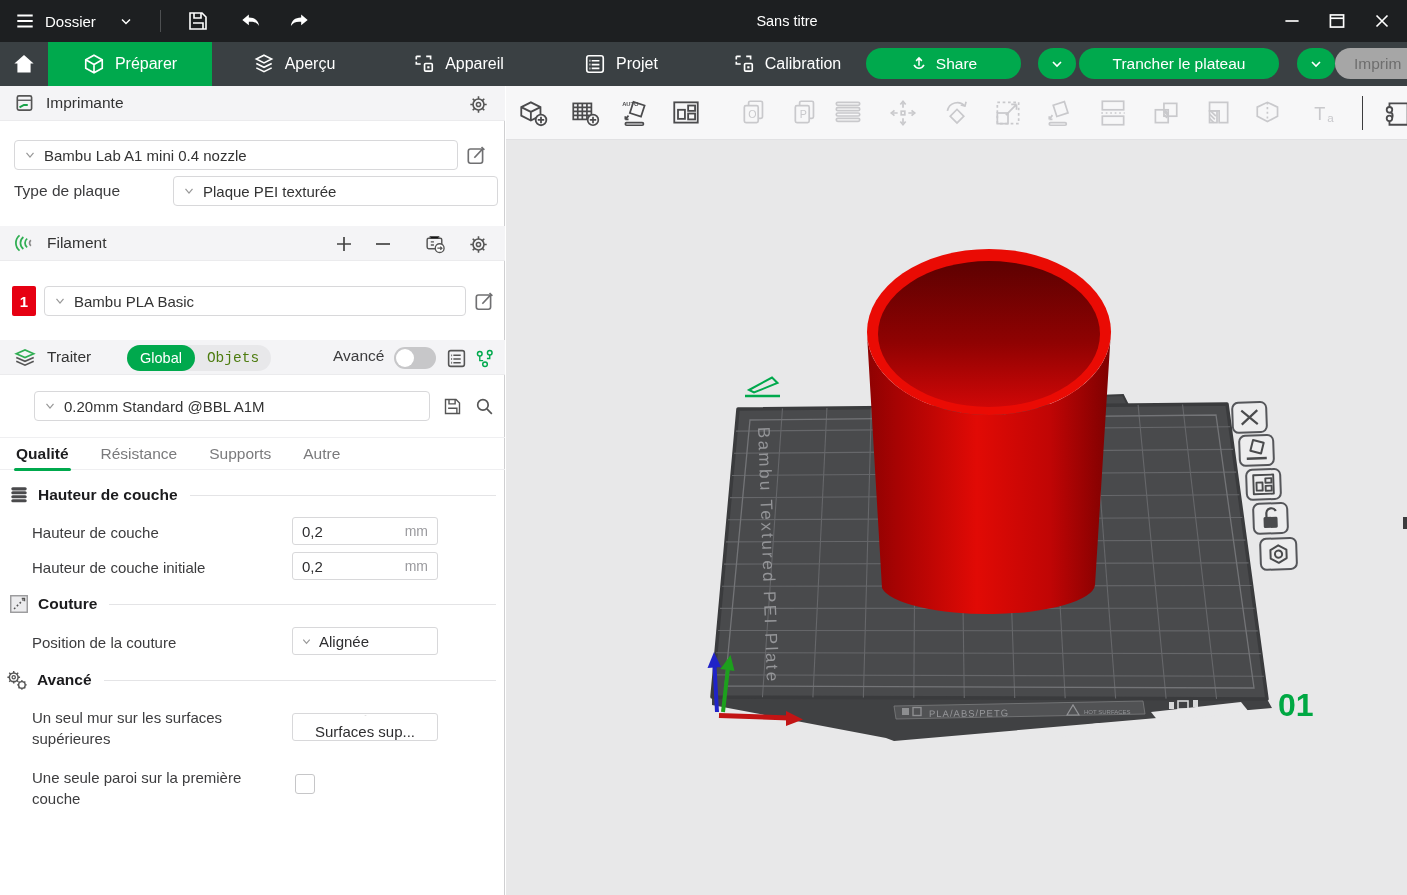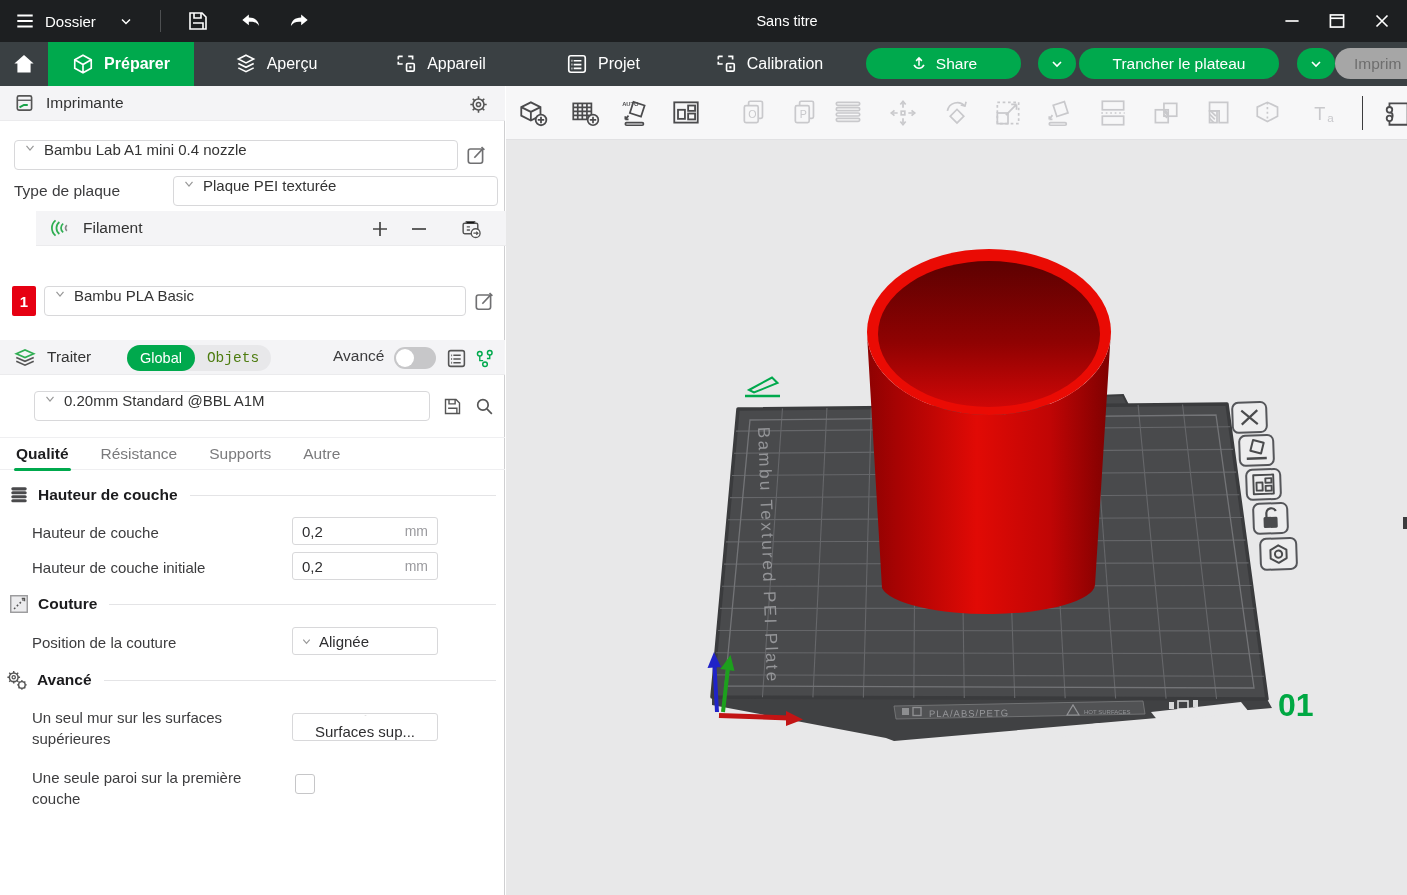--- a/index.html
+++ b/index.html
@@ -28,21 +28,21 @@
   .pill{position:absolute;top:48px;height:31px;border-radius:16px;background:#00a94d;color:#fff;
         display:flex;align-items:center;justify-content:center;font-size:15.5px;gap:8px;}
   .pill-gray{background:#a6a6a6;color:#6e6e6e;}
 
   
   .sidebar{position:absolute;top:86px;left:0;width:505px;bottom:0;background:#fff;border-right:1px solid #cfcfd1;}
   .sec-head{position:absolute;left:0;width:505px;height:35px;background:#f4f4f6;border-bottom:1px solid #ebebed;
             display:flex;align-items:center;font-size:15.5px;color:#333;}
   .sec-title{margin-left:10px;}
   .combo{position:absolute;height:30px;border:1px solid #d8d8da;border-radius:4px;background:#fff;
-         display:flex;gap:7px;padding:0 8px;font-size:15px;color:#333;overflow:hidden;white-space:nowrap;}
+         display:flex;align-items:center;gap:7px;padding:0 8px;font-size:15px;color:#333;overflow:hidden;white-space:nowrap;}
   .label{position:absolute;font-size:15px;color:#3c3c3e;}
   .iconbtn{position:absolute;width:24px;height:24px;display:flex;align-items:center;justify-content:center;color:#555;}
   .slotbadge{position:absolute;left:12px;width:24px;height:30px;background:#e60012;color:#fff;border-radius:2px;
              display:flex;align-items:center;justify-content:center;font-size:15px;font-weight:bold;}
   .seg{position:absolute;height:26px;background:#e8e8ea;border-radius:13px;display:flex;align-items:center;font-size:14.5px;}
   .seg-on{height:26px;padding:0 13px;border-radius:13px;background:#00a94d;color:#fff;display:flex;align-items:center;}
   .seg-off{padding:0 12px;color:#4d7c0f;font-family:Liberation Mono, monospace;}
   .switch{position:absolute;width:42px;height:22px;background:#c7c7c9;border-radius:11px;}
   .switch .knob{position:absolute;left:2px;top:2px;width:18px;height:18px;border-radius:50%;background:#fff;}
   .ptabs{position:absolute;left:0;width:505px;height:33px;border-top:1px solid #efeff1;border-bottom:1px solid #efeff1;
@@ -119,21 +119,21 @@
         </svg>
     </div>
   </div>
 
   <div class="tabbar">
     <div class="tab tab-home">
       <svg width="24" height="24" viewBox="0 0 20 20">
           <path d="M10 2.5L18 9.5H15.5V17H4.5V9.5H2Z" fill="#fff"></path>
         </svg>
     </div>
-    <div class="tab tab-active" style="width:146px;font-weight:bold;">
+    <div class="tab tab-active" style="width:164px;">
       <svg width="22" height="22" viewBox="0 0 20 20">
           <path d="M10 2l7.5 4.2v7.6L10 18l-7.5-4.2V6.2Z M2.5 6.2L10 10.4l7.5-4.2M10 10.4V18" fill="none" stroke="#fff" stroke-width="1.5"></path>
         </svg>
       <span>Préparer</span>
     </div>
     <div class="tab" style="width:164px;">
       <svg width="22" height="22" viewBox="0 0 20 20">
           <path d="M10 2l7 3.5L10 9 3 5.5Z M3 9.5l7 3.5 7-3.5 M3 13.5L10 17l7-3.5" fill="none" stroke="#fff" stroke-width="1.4"></path>
         </svg>
       <span>Aperçu</span>
@@ -217,21 +217,21 @@
         </svg>
     </div>
     <div class="label" style="top:96px;left:14px;font-size:15.5px;">Type de plaque</div>
     <div class="combo" style="top:90px;left:167px;width:325px;margin-left:6px;">
       <svg width="14" height="14" viewBox="0 0 20 20">
           <path d="M5 7l5 6 5-6" fill="none" stroke="#999" stroke-width="1.8"></path>
         </svg>
       <span>Plaque PEI texturée</span>
     </div>
 
-    <div class="sec-head" style="top:125px;margin-left:36px;">
+    <div class="sec-head" style="top:140px;">
       <svg width="24" height="24" viewBox="0 0 22 22" style="margin-left:13px">
           <path d="M6 4a9 9 0 0 0 0 14M9.5 5.5a7 7 0 0 0 0 11M13 7a5 5 0 0 0 0 8" fill="none" stroke="#2fae52" stroke-width="1.6"></path>
           <path d="M16.5 8.5a3 3 0 0 0 0 5" fill="none" stroke="#888" stroke-width="1.6"></path>
         </svg>
       <span class="sec-title">Filament</span>
       <div class="iconbtn" style="left:332px;top:6px;">
         <svg width="20" height="20" viewBox="0 0 20 20">
             <path d="M10 3v14M3 10h14" stroke="#444" stroke-width="1.7"></path>
           </svg>
       </div>

